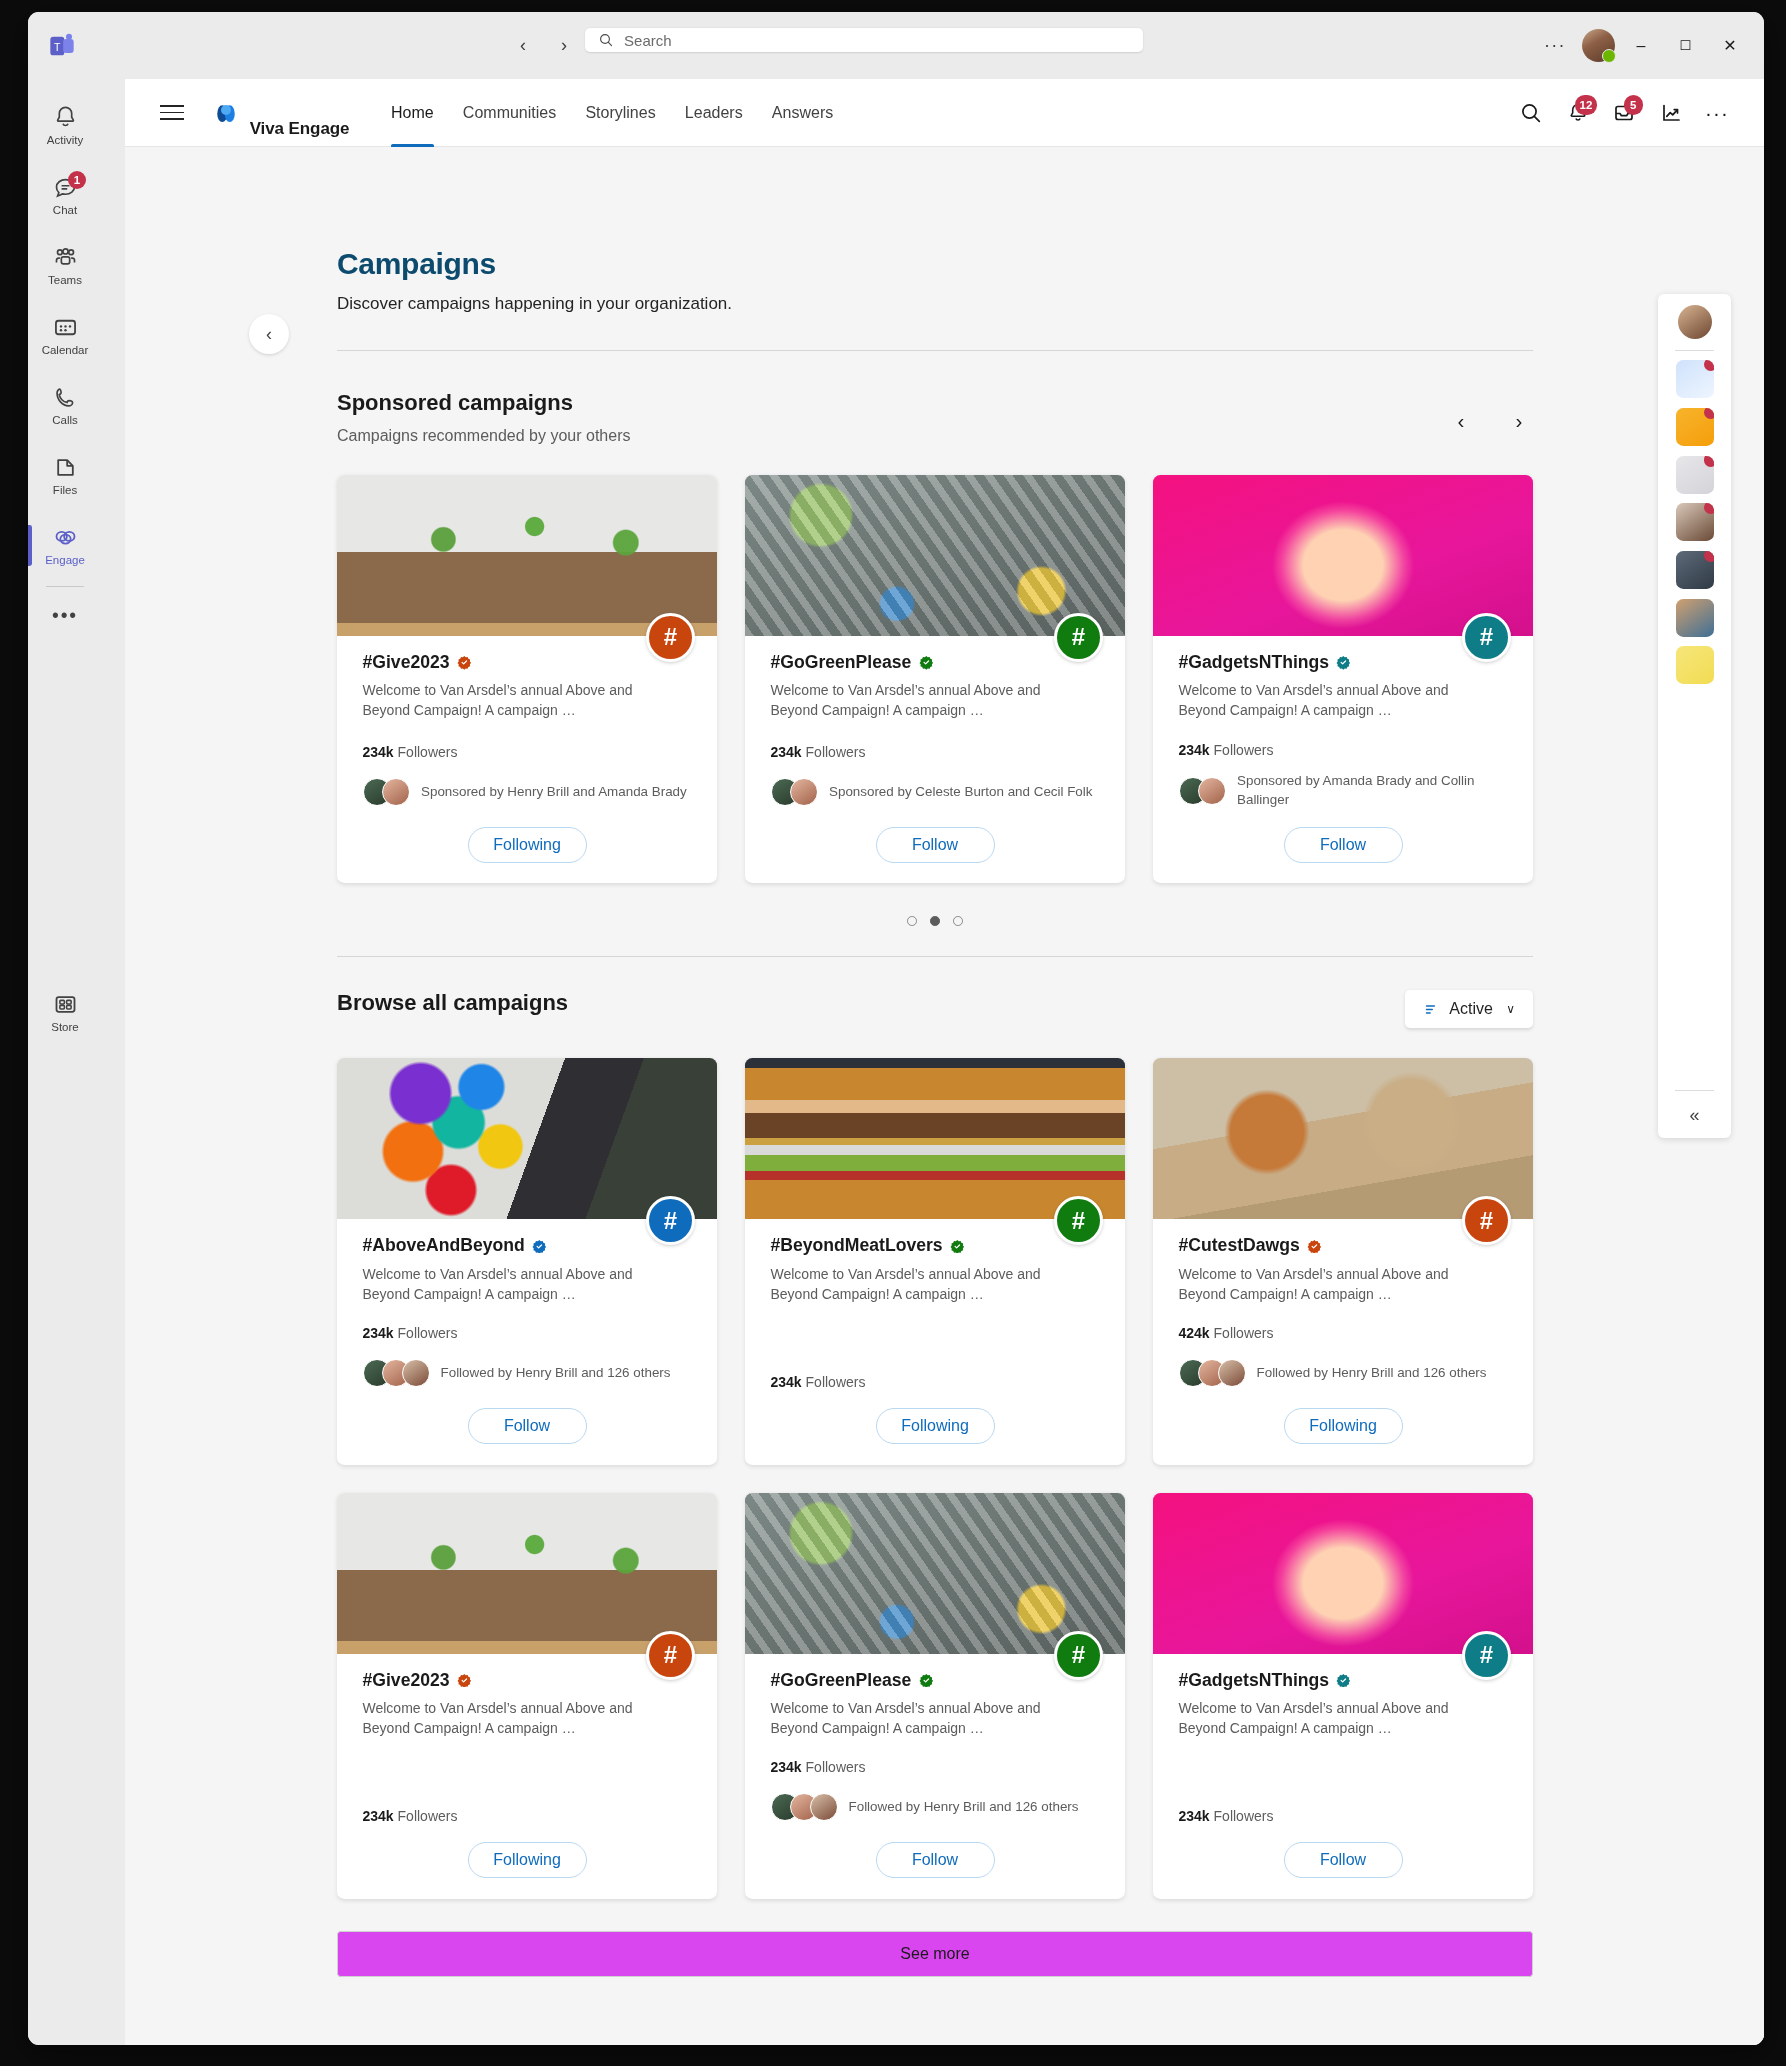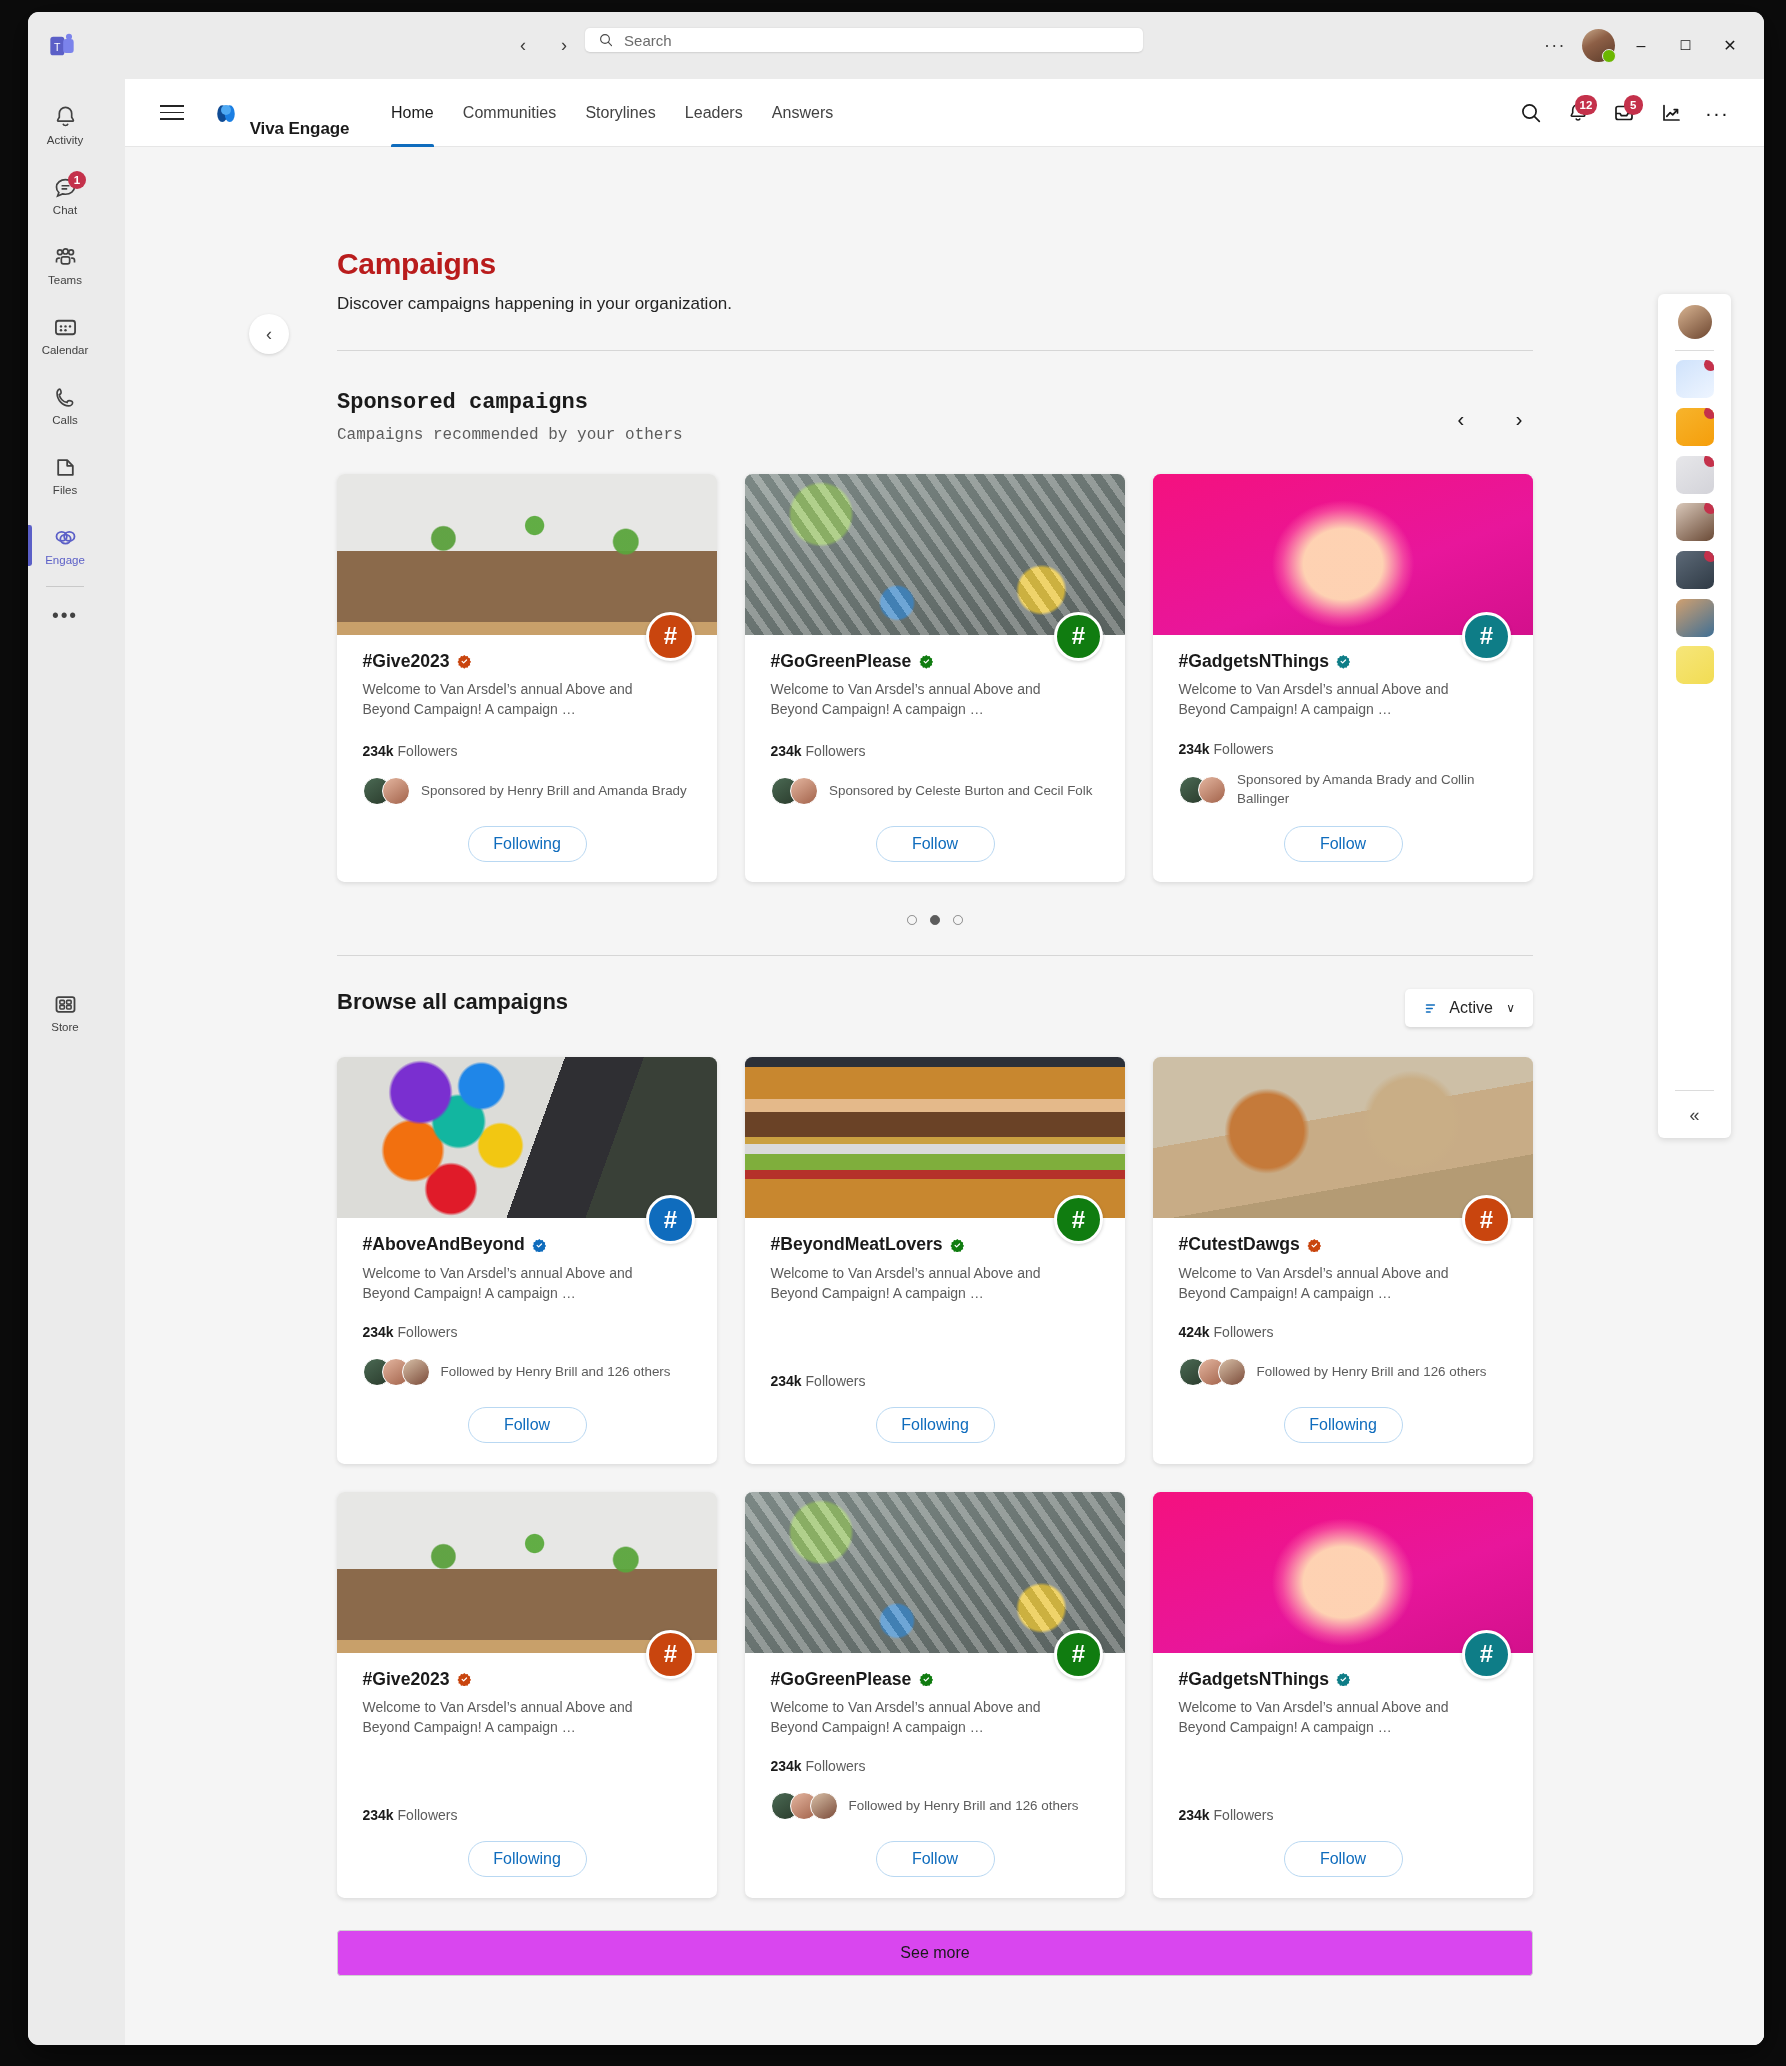--- a/index.html
+++ b/index.html
@@ -149,25 +149,25 @@
   .backbtn {
     position: absolute; left: 124px; top: 167px;
     width: 40px; height: 40px; border-radius: 50%;
     background: #fff; display: flex; align-items: center; justify-content: center;
     box-shadow: 0 1.2px 3.6px rgba(0,0,0,.14); color: #424242; font-size: 18px;
   }
   .page {
     position: absolute; left: 212px; top: 0;
     width: 1196px;
   }
-  .page-title { font-size: 30px; font-weight: bold; color: #b91c1c; margin-top: 100px; letter-spacing: -0.3px; }
+  .page-title { font-size: 30px; font-weight: bold; color: #0c4a6e; margin-top: 100px; letter-spacing: -0.3px; }
   .page-sub { font-size: 17px; color: #242424; margin-top: 13.4px; }
   .hr { height: 0.6px; background: #d6d6d6; margin-top: 36px; }
 
-  .sec-head { display: flex; align-items: flex-start; justify-content: space-between; margin-top: 39px; font-family: Liberation Mono, monospace; }
+  .sec-head { display: flex; align-items: flex-start; justify-content: space-between; margin-top: 39px; }
   .sec-title { font-size: 22px; font-weight: bold; color: #1a1a1a; }
   .sec-sub { font-size: 16px; color: #5c5c5c; margin-top: 11px; }
   .carousel-ctrls { display: flex; gap: 30px; align-items: center; margin-top: 17px; }
   .cbtn { width: 28px; height: 28px; display: flex; align-items: center; justify-content: center; color: #1a1a1a; font-size: 20.6px; }
 
   .cards { display: flex; gap: 28px; margin-top: 30px; }
   .card {
     width: 380px; background: #fff; border-radius: 7.3px;
     box-shadow: 0 1.2px 4.2px rgba(0,0,0,.10);
     overflow: visible; position: relative;

